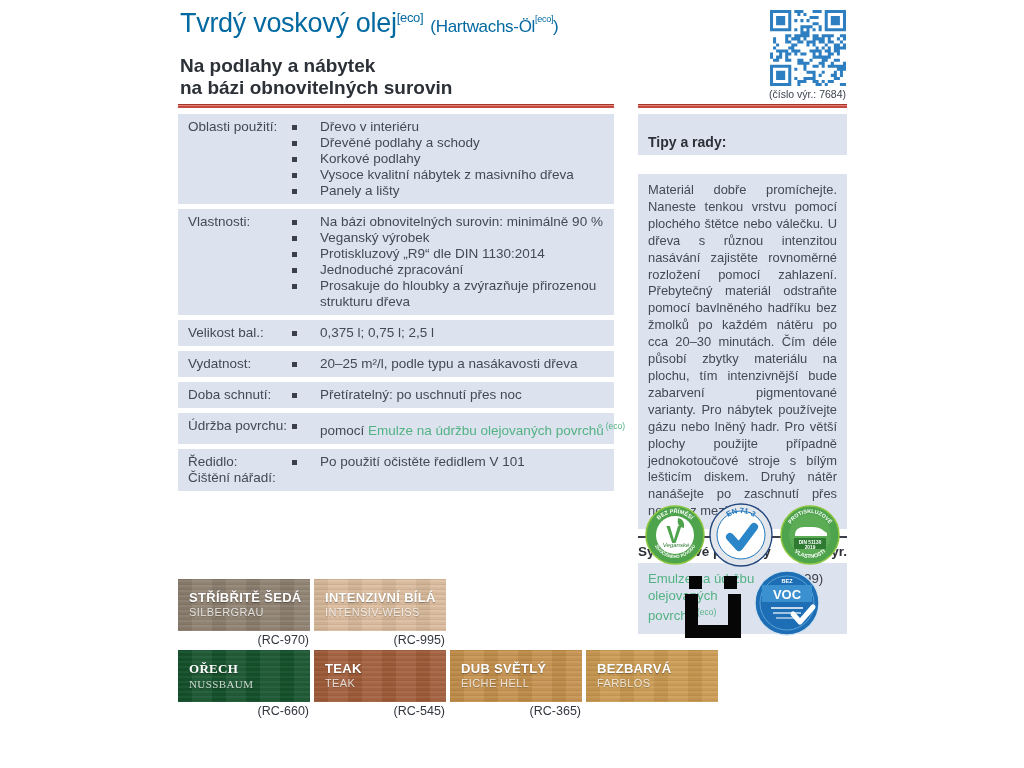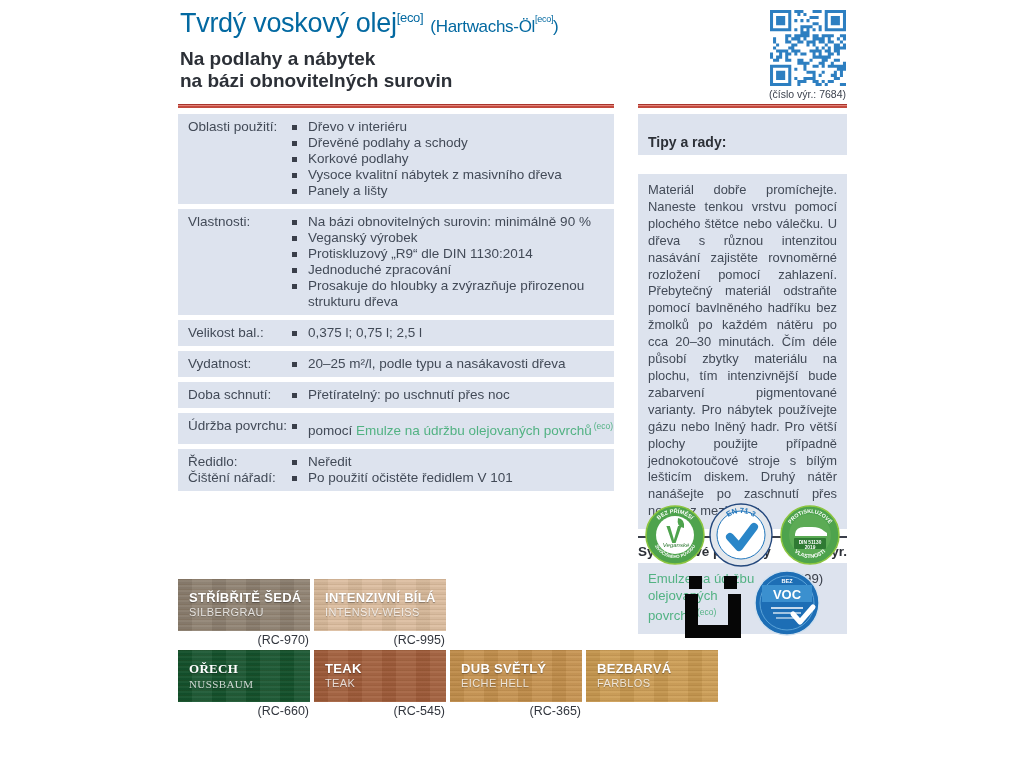--- a/index.html
+++ b/index.html
@@ -6,38 +6,38 @@
   body { background:#e9e9e9; font-family:"Liberation Sans", sans-serif; }
   .page { position:relative; width:1024px; height:768px; background:#ffffff; overflow:hidden;
           color:#424a57; }
 
   
   .header-left { position:absolute; left:180px; top:8px; }
   .title-line { white-space:nowrap; color:#0369a1; font-size:27px; font-weight:400; letter-spacing:-0.3px; }
   .title-sup { font-size:13px; vertical-align:super; }
   .title-alt { font-size:17px; margin-left:7px; }
   .title-alt-sup { font-size:9px; vertical-align:super; }
-  .claim { margin-top:9px; font-size:19px; line-height:22px; font-weight:700; color:#2c3037; }
+  .claim { margin-top:16px; font-size:19px; line-height:22px; font-weight:700; color:#2c3037; }
 
   .qr-block { position:absolute; left:760px; top:10px; width:86px; text-align:right; }
   .qr-block svg { display:block; margin-left:10px; }
   .qr-caption { margin-top:2px; font-size:10.5px; color:#3c424e; }
 
   .rule { position:absolute; top:104px; height:4px;
           background:linear-gradient(to bottom,#a8352c 0 28%, #e2837a 28% 62%, #c24a3e 62% 100%); }
   .rule-left { left:178px; width:436px; }
   .rule-right { left:638px; width:209px; }
 
   
   .spec-table { position:absolute; left:178px; top:114px; width:436px; }
   .spec-row { display:flex; background:#dde3ee; padding:5px 8px 5px 10px; margin-bottom:5px;
               font-size:13.5px; line-height:16px; }
   .spec-label { width:104px; flex:0 0 104px; }
   .spec-items { flex:1; }
-  .spec-item { display:flex; margin:0; }
+  .spec-item { display:flex; margin:0;gap:12px; }
   .sq { flex:0 0 5px; width:5px; height:5px; background:#3a3f4a; margin:6px 11px 0 0; }
   .green-link { color:#52b283; text-decoration:none; cursor:pointer; }
   .sup-green { color:#52b283; font-size:8.5px; vertical-align:super; margin-left:2px; }
   .nowrap { white-space:nowrap; }
 
   
   .sidebar { position:absolute; left:638px; top:114px; width:209px; }
   .tips-header { background:#dde3ee; font-weight:700; font-size:14px; color:#2c3037;
                  padding:20px 10px 5px; }
   .tips-body { background:#dde3ee; margin-top:19px; padding:8px 10px 9px;
@@ -197,24 +197,20 @@
           </div>
       </div>
     </div>
 
     <div class="spec-row">
       <div class="spec-label">
         <div>Ředidlo:</div>
         <div>Čištění nářadí:</div>
       </div>
       <div class="spec-items">
-        <div class="spec-item">
-            <span class="sq"></span>
-            <span>Neředit</span>
-          </div>
         <div class="spec-item">
             <span class="sq"></span>
             <span>Po použití očistěte ředidlem V 101</span>
           </div>
       </div>
     </div>
   </div>
 
   <div class="sidebar">
     <div class="tips-header">Tipy a rady:</div>

